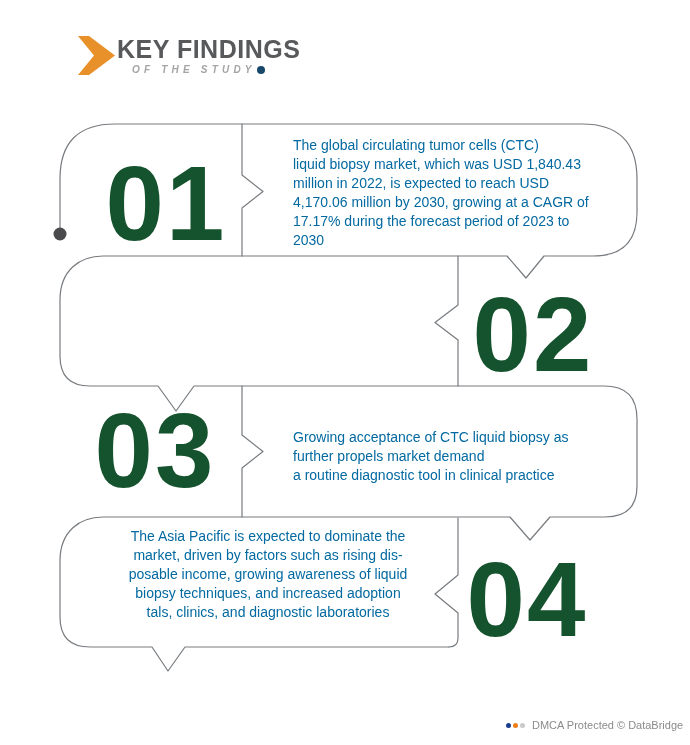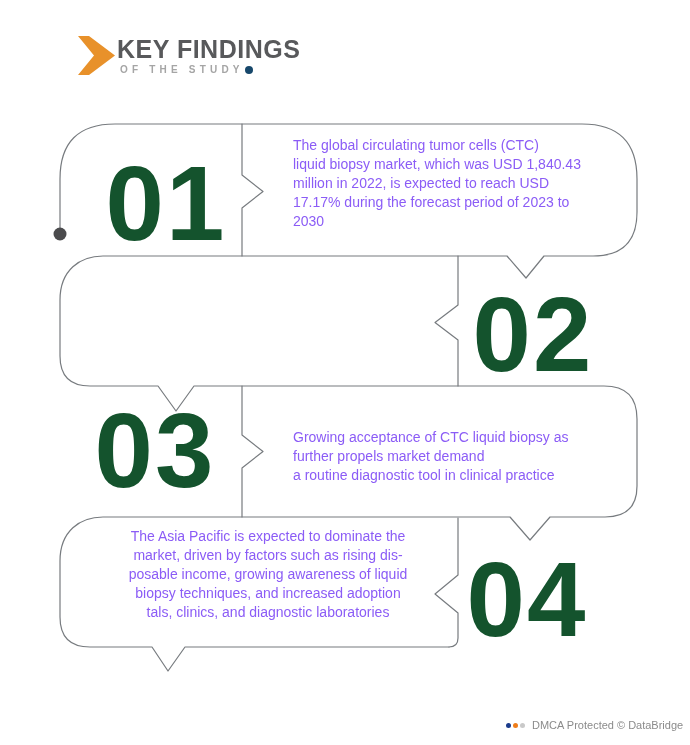--- a/index.html
+++ b/index.html
@@ -9,31 +9,31 @@
   }
   .svg-layer { position:absolute; left:0; top:0; }
 
   
   .hdr-arrow { position:absolute; left:76px; top:34px; }
   .hdr-title {
     position:absolute; left:117px; top:35px;
     font-size:25px; font-weight:bold; letter-spacing:0.5px; color:#58595B;
   }
   .hdr-sub {
-    position:absolute; left:120px; top:64px; display:flex; align-items:center;
-    font-size:10px; letter-spacing:4.2px; color:#A5A5A5; font-weight:bold;
+    position:absolute; left:132px; top:64px; display:flex; align-items:center;
+    font-size:10px; letter-spacing:4.2px; color:#A5A5A5; font-weight:bold;font-style:italic;
   }
   .sub-mark {
     display:inline-block; width:8px; height:8px; border-radius:50%;
     background:#17486B; margin-left:1px; flex:0 0 auto;
   }
 
   
   .finding-text {
-    position:absolute; color:#8b5cf6; font-size:14px; line-height:19px;
+    position:absolute; color:#0369a1; font-size:14px; line-height:19px;
   }
   .finding-text .ln { display:block; }
   .ta-c { text-align:center; }
   .t1 { left:293px; top:136px; width:330px; }
   .t2 { left:60px;  top:293px; width:407px; }
   .t3 { left:293px; top:428px; width:330px; }
   .t4 { left:63px;  top:527px; width:410px; }
 
   
   .num {
@@ -101,20 +101,21 @@
 
   <div class="num n1">01</div>
   <div class="num n2">02</div>
   <div class="num n3">03</div>
   <div class="num n4">04</div>
 
   <div class="finding-text t1">
     <span class="ln">The global circulating tumor cells (CTC)</span>
     <span class="ln">liquid biopsy market, which was USD 1,840.43</span>
     <span class="ln">million in 2022, is expected to reach USD</span>
+    <span class="ln">4,170.06 million by 2030, growing at a CAGR of</span>
     <span class="ln">17.17% during the forecast period of 2023 to</span>
     <span class="ln">2030</span>
   </div>
 
 
   <div class="finding-text t3">
     <span class="ln">Growing acceptance of CTC liquid biopsy as</span>
     <span class="ln">further propels market demand</span>
     <span class="ln">a routine diagnostic tool in clinical practice</span>
   </div>

